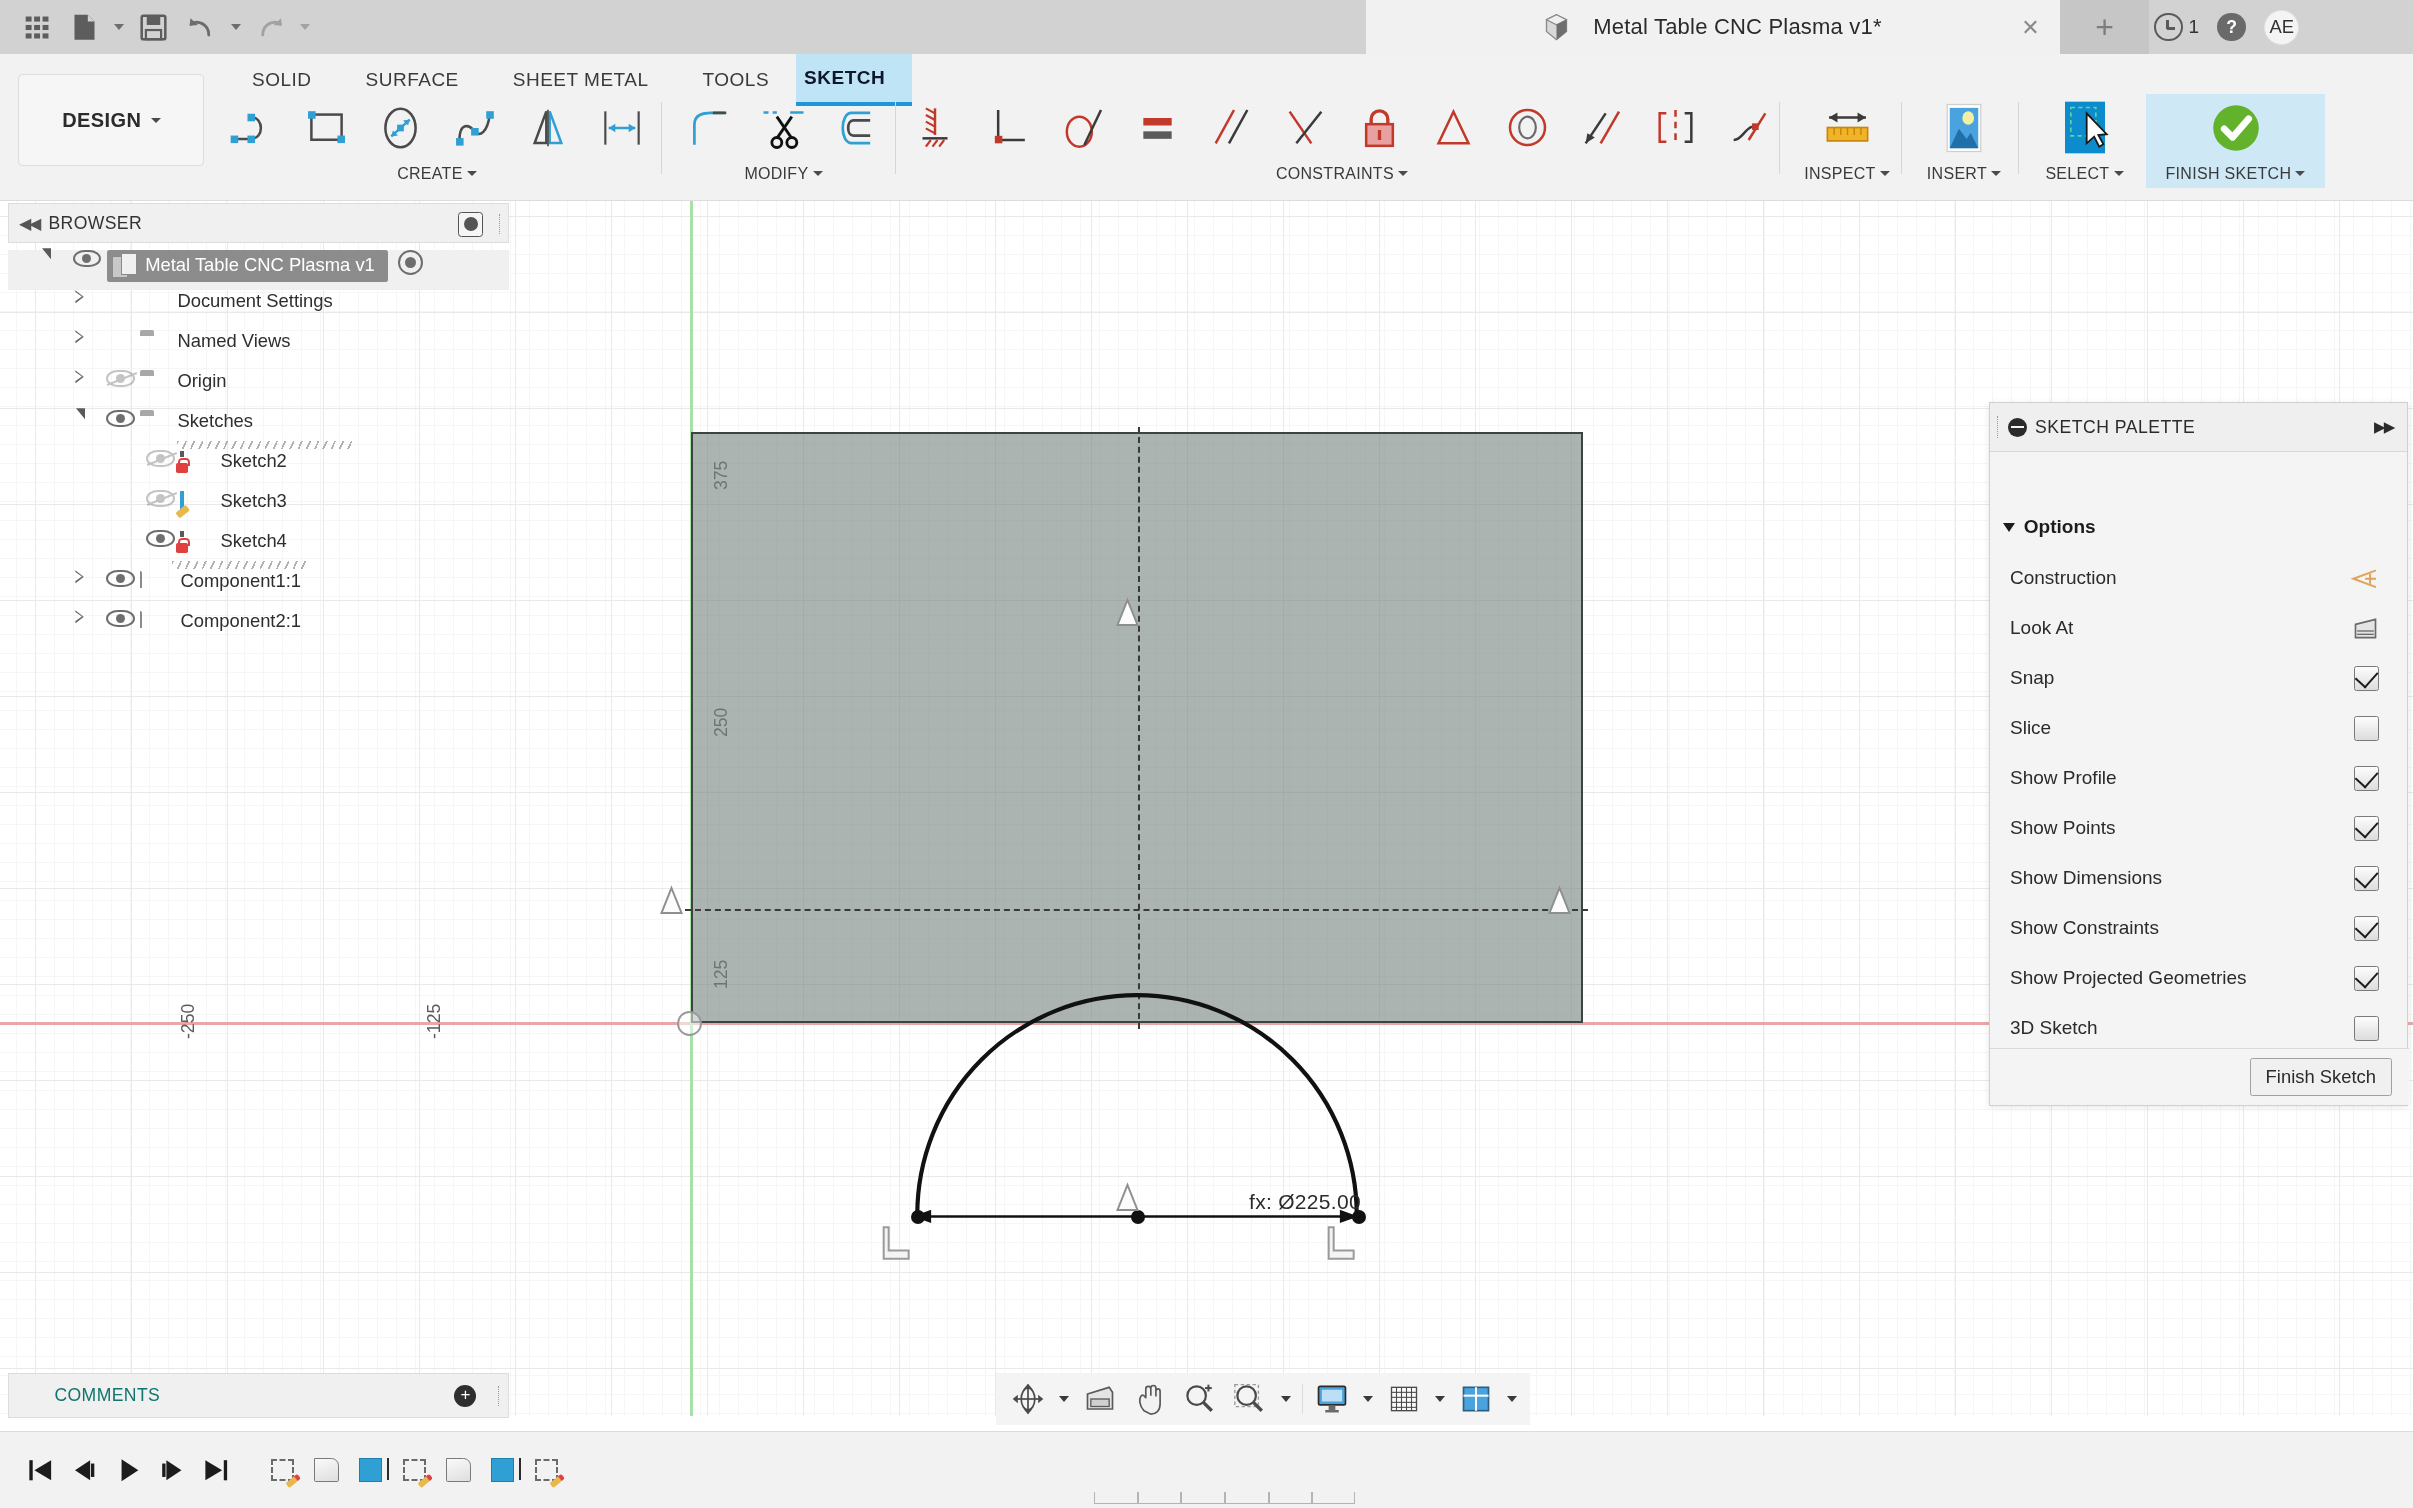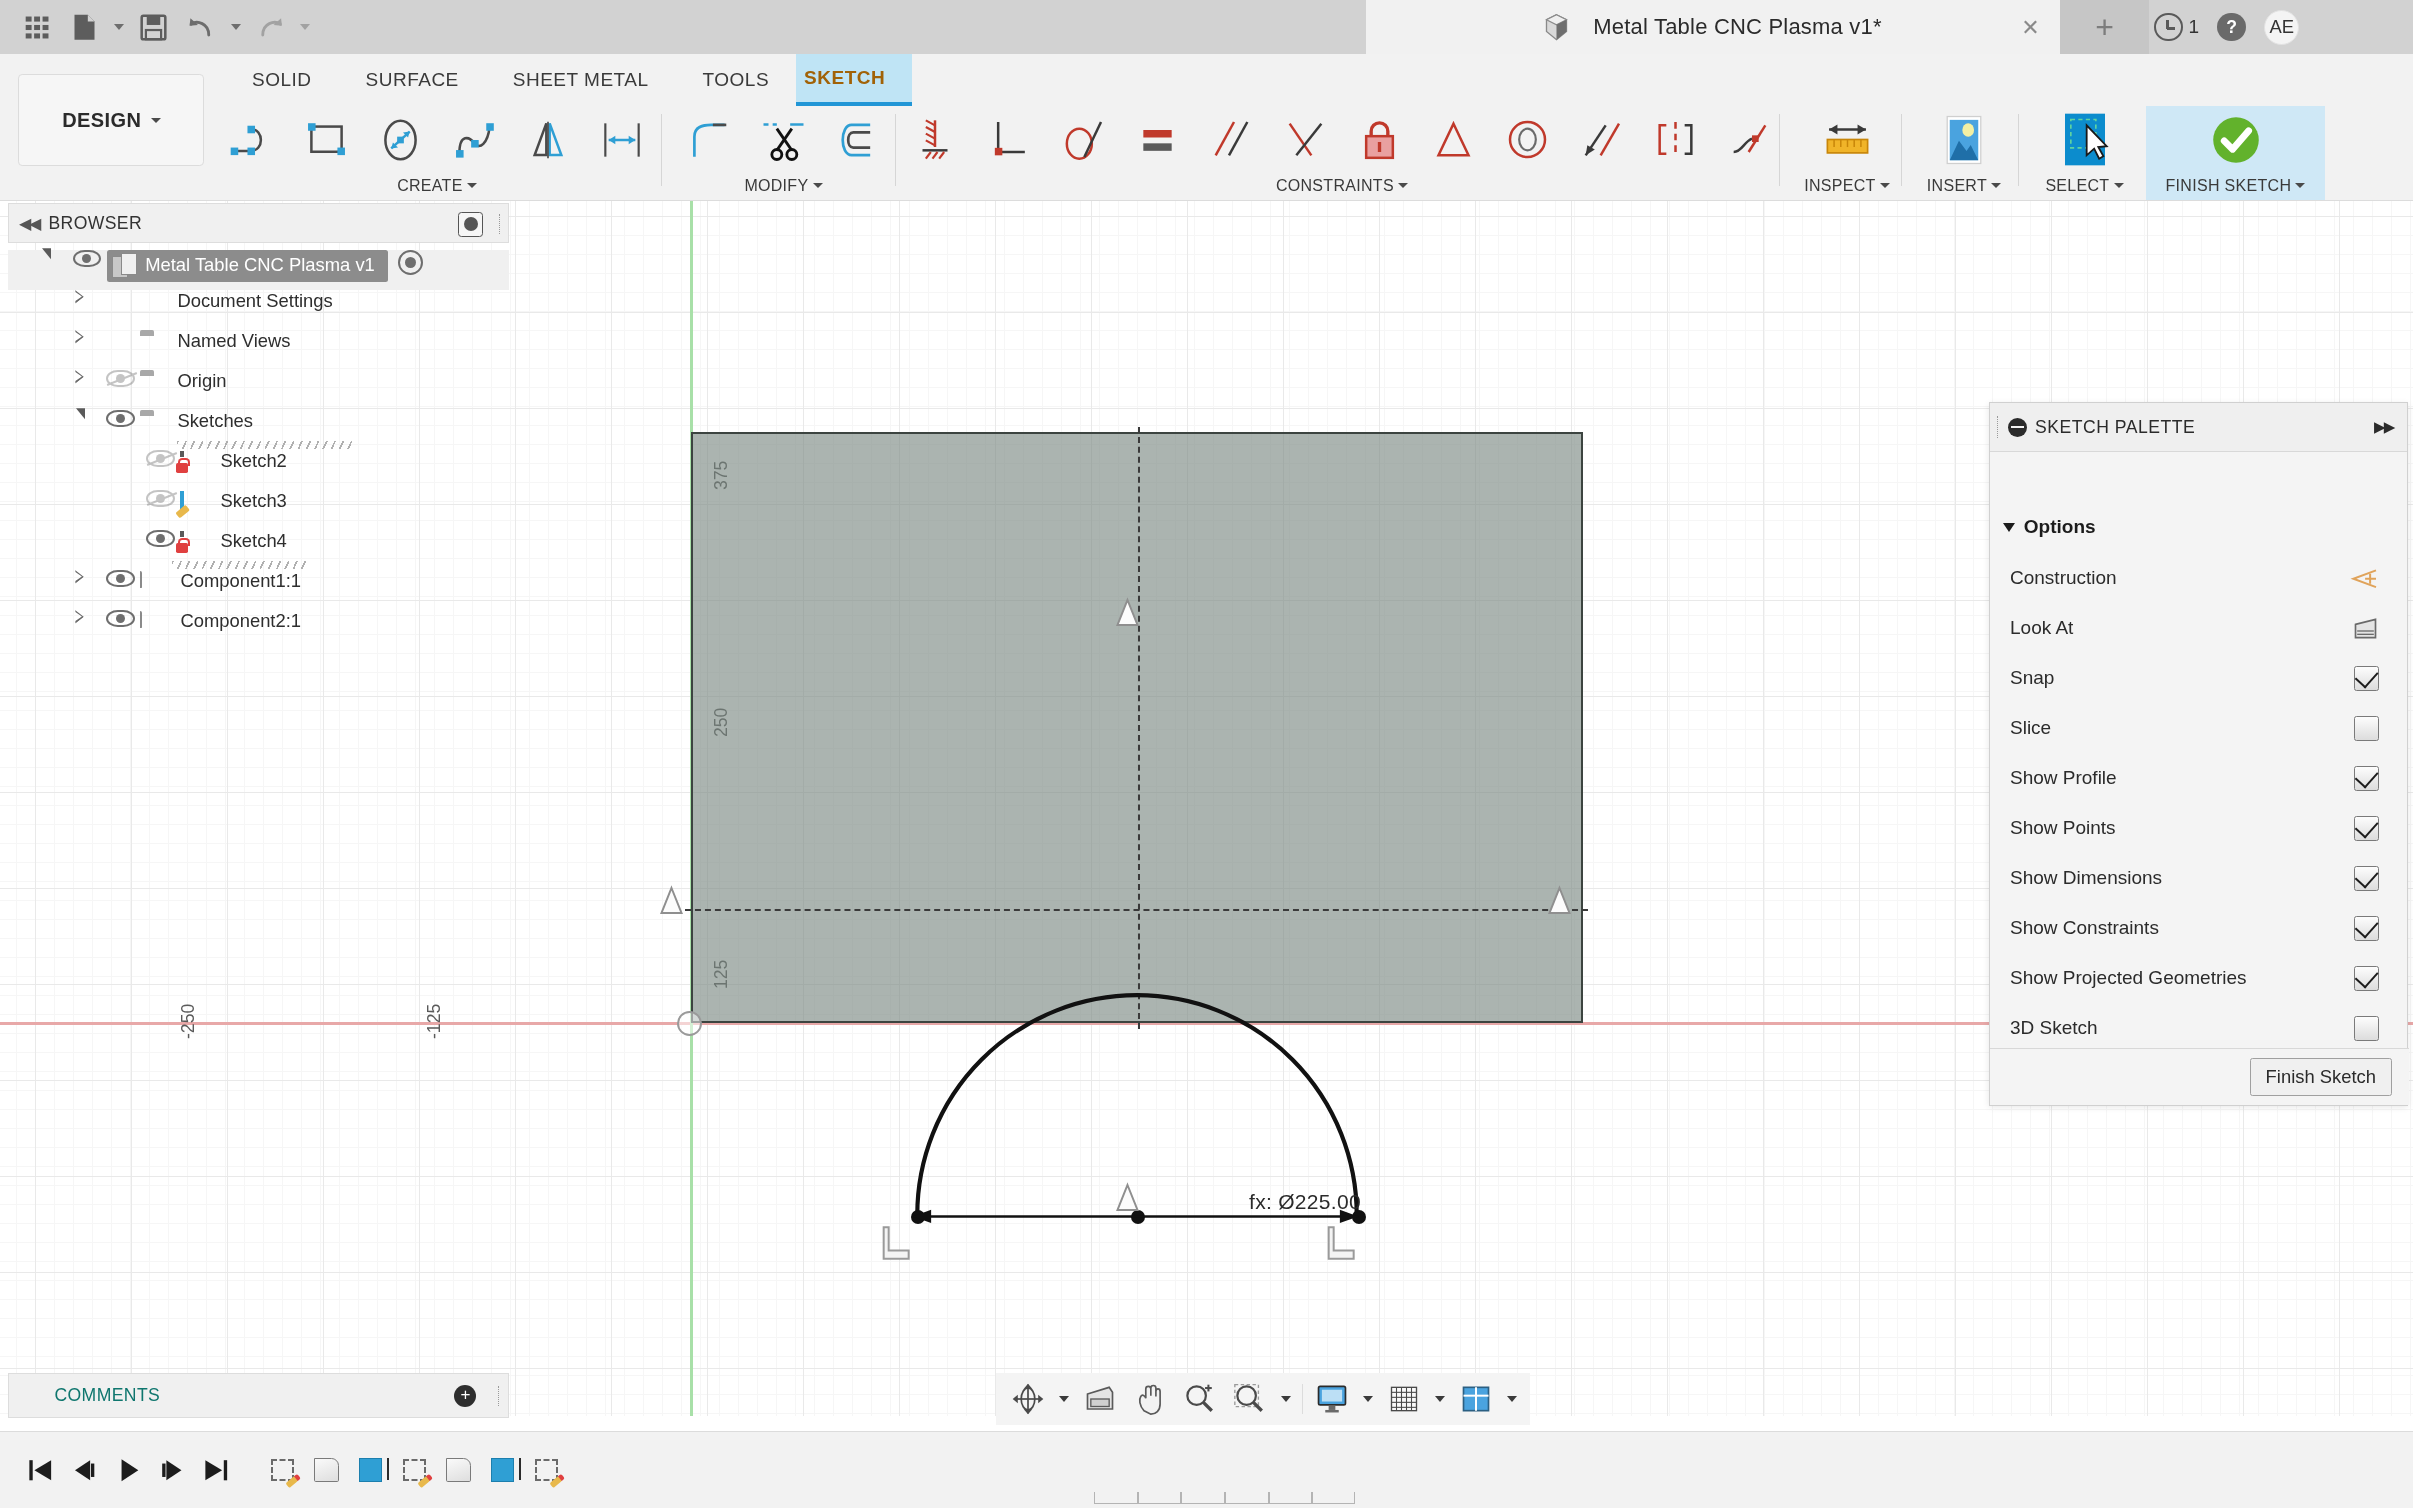--- a/index.html
+++ b/index.html
@@ -95,27 +95,27 @@
   #tabstrip {
     position: absolute; left: 225px; top: 0; height: 52px;
     display: flex; align-items: stretch;
   }
   .rtab {
     padding: 0 27px; height: 52px;
     display: flex; align-items: center; justify-content: center;
     font-size: 19px; color: #3a3a3a; letter-spacing: 0.5px;
   }
   .rtab.active {
-    background: #bfe4f5; color: #a16207; font-weight: bold;
+    background: #bfe4f5; color: #0f172a; font-weight: bold;
     border-bottom: 4.2px solid #2196d6;
     padding-left: 8px;
   }
 
   #toolstrip {
-    position: absolute; left: 215px; top: 52px; right: 0; height: 94px; text-decoration: underline;
+    position: absolute; left: 215px; top: 40px; right: 0; height: 94px; text-decoration: underline;
   }
   .tgroup {
     position: absolute; top: 0; height: 94px;
     display: flex; flex-direction: column; align-items: center;
   }
   .trow { display: flex; align-items: center; height: 67px; }
   .tbtn {
     width: 74px; height: 67px;
     display: flex; align-items: center; justify-content: center;
   }

